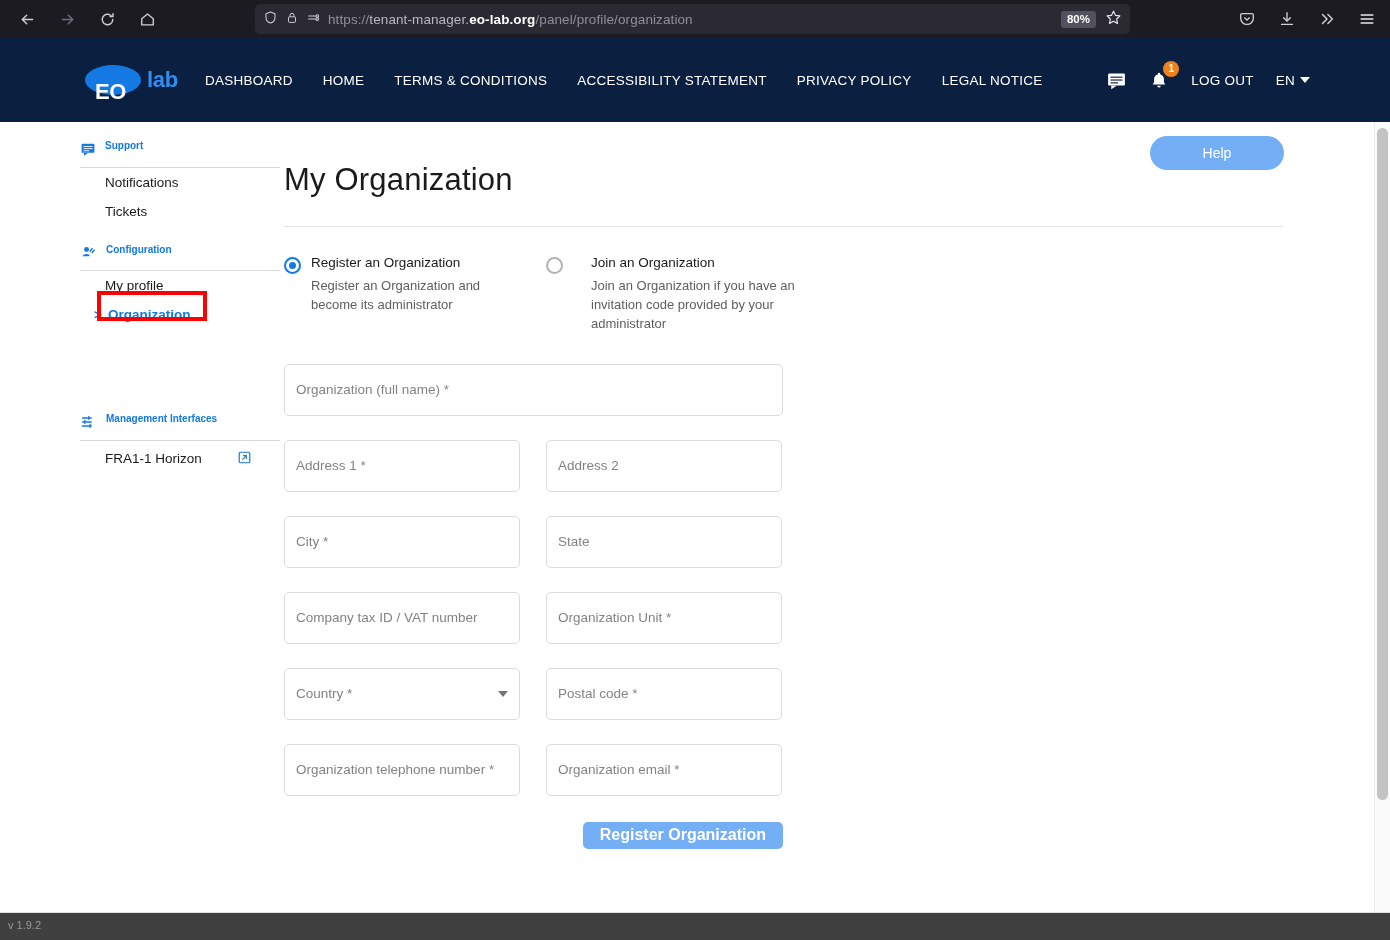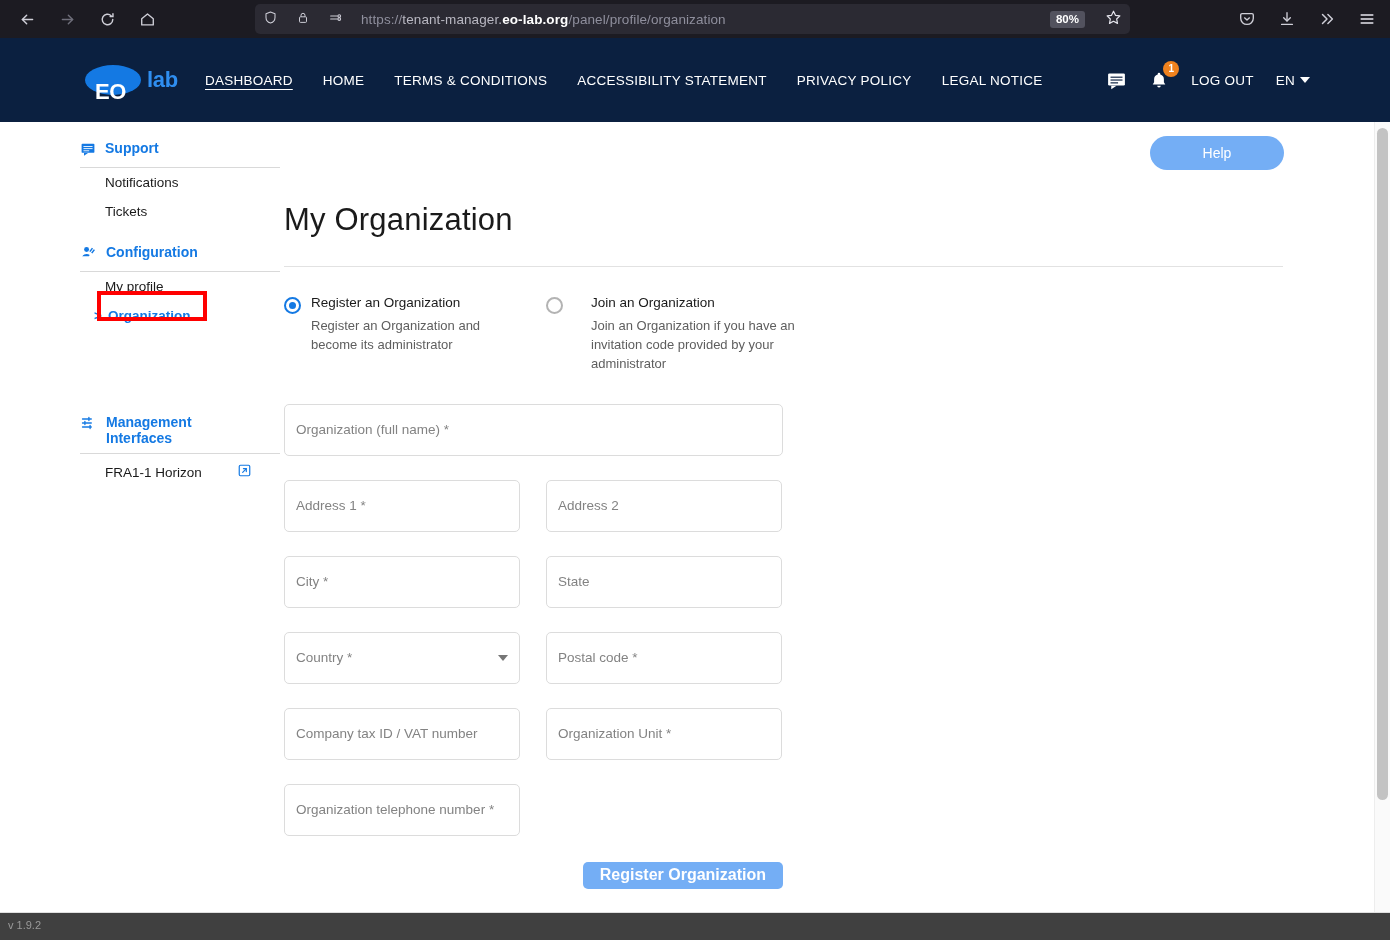--- a/index.html
+++ b/index.html
@@ -25,21 +25,21 @@
     border-radius: 4px;
   }
   .nav-btn svg { display: block; }
   .urlbar {
     position: absolute; left: 255px; top: 4px;
     width: 875px; height: 30px;
     background: #2b2a33;
     border-radius: 5px;
     display: flex; align-items: center;
     padding: 0 8px;
-    gap: 18px;
+    gap: 7px;
   }
   .url-text {
     flex: 1;
     color: #b9b8c2;
     font-size: 13.5px;
     white-space: nowrap; overflow: hidden;
     letter-spacing: .1px;
   }
   .url-text b { color: #ffffff; font-weight: 700; }
   .url-text .scheme { color: #8f8f9d; }
@@ -90,21 +90,21 @@
   }
   .main-nav {
     position: absolute; left: 205px;
     display: flex; align-items: center; gap: 30px;
   }
   .nav-link {
     color: #ffffff; font-size: 13.5px;
     letter-spacing: .25px; white-space: nowrap;
     cursor: pointer;
   }
-  .nav-link.active { text-decoration: underline; text-underline-offset: 4px; }
+  .nav-link.active { text-underline-offset: 4px; }
   .header-right {
     position: absolute; right: 80px;
     display: flex; align-items: center; gap: 22px;
   }
   .icon-btn { position: relative; display: flex; align-items: center; cursor: pointer; }
   .badge {
     position: absolute; top: -9px; right: -10px;
     background: #f0821e; color: #ffffff;
     font-size: 10px; font-weight: 700;
     min-width: 16px; height: 16px;
@@ -135,21 +135,21 @@
   }
 
   
   .sidebar {
     position: absolute; left: 80px; top: 18px;
     width: 200px;
   }
   .side-group { margin-bottom: 6px; }
   .side-head {
     display: flex; align-items: flex-start; gap: 9px;
-    color: #1479e3; font-weight: 700; font-size: 14px;
+    color: #1479e3; font-weight: 700; font-size: 10px;
     padding-bottom: 7px;
     border-bottom: 1px solid #d9d9d9;
     line-height: 1.15;
   }
   .side-head .sh-ico { flex: 0 0 auto; margin-top: 1px; }
   .side-item {
     font-size: 13.5px; color: #1a1a1a;
     padding: 7px 0 7px 25px;
     cursor: pointer;
     display: flex; align-items: center;
@@ -184,21 +184,21 @@
     position: absolute; right: 0; top: 14px;
     width: 134px; height: 34px;
     background: #74aef5; color: #ffffff;
     border: none; border-radius: 17px;
     font-size: 14px; font-family: inherit;
     cursor: pointer;
   }
   .page-title {
     font-size: 31px; font-weight: 400;
     color: #1a1a1a;
-    margin: 0; padding-top: 80px;
+    margin: 0; padding-top: 40px;
     letter-spacing: .2px;
   }
   .title-rule {
     margin-top: 28px;
     border-bottom: 1px solid #e2e2e2;
     width: 999px;
   }
 
   .radio-row {
     display: flex; margin-top: 28px;
@@ -534,40 +534,43 @@
         <div class="field field-half">
           <span class="ph">City *</span>
         </div>
         <div class="field field-half">
           <span class="ph">State</span>
         </div>
       </div>
 
       <div class="form-row">
         <div class="field field-half">
+          <span class="ph">Company tax ID / VAT number</span>
+        </div>
+        <div class="field field-half">
+          <span class="ph">Organization Unit *</span>
+        </div>
+      </div>
+
+      <div class="form-row">
+        <div class="field field-half">
           <span class="ph">Country *</span>
           <span class="select-caret"></span>
         </div>
         <div class="field field-half">
           <span class="ph">Postal code *</span>
         </div>
       </div>
 
       <div class="form-row">
         <div class="field field-half">
-          <span class="ph">Company tax ID / VAT number</span>
-        </div>
-        <div class="field field-half">
-          <span class="ph">Organization Unit *</span>
-        </div>
-      </div>
-
-      <div class="form-row">
-        <div class="field field-half">
           <span class="ph">Organization telephone number *</span>
+        </div>
+        <div class="field field-half">
+          <span class="ph">Organization email *</span>
         </div>
       </div>
 
       <div class="submit-row">
         <button class="submit-btn">Register Organization</button>
       </div>
     </div>
   </main>
 </div>
 

